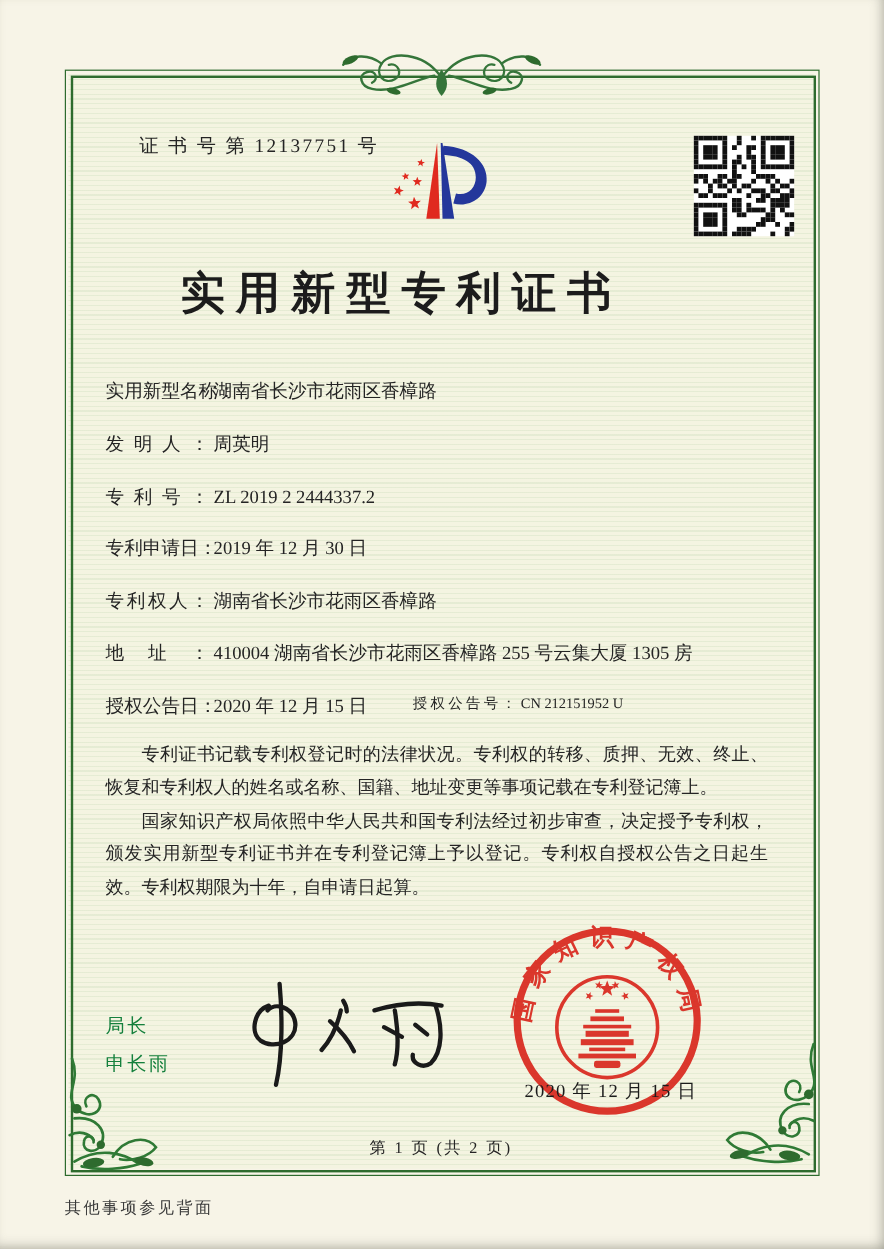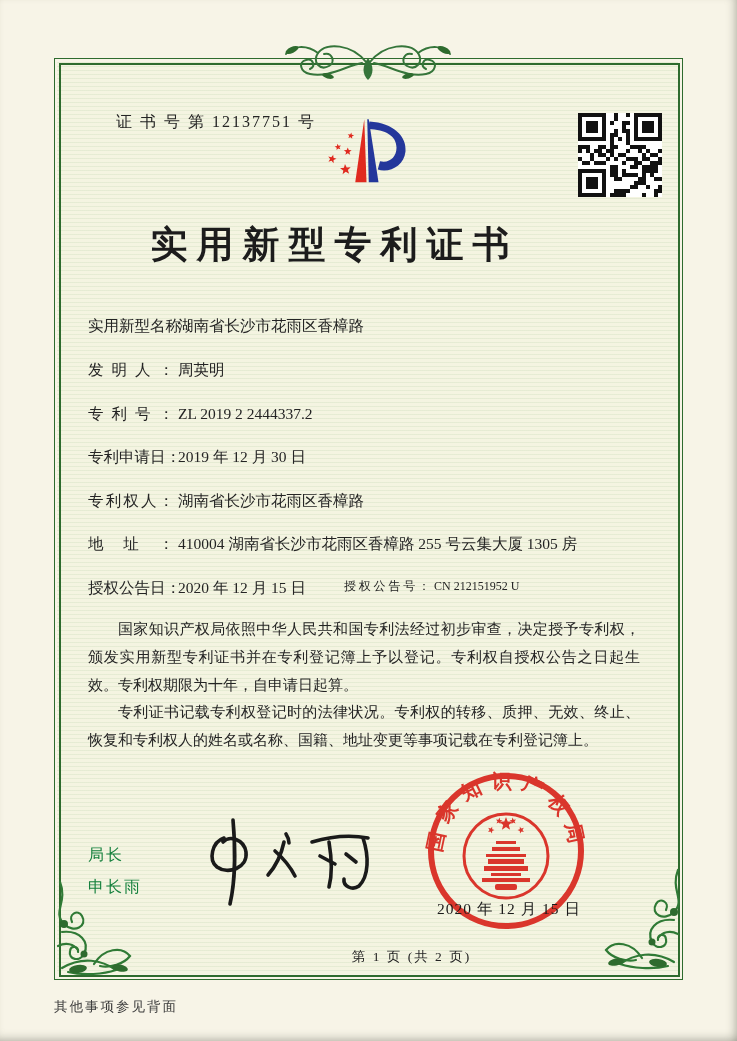--- a/index.html
+++ b/index.html
@@ -19,21 +19,21 @@
   .title{left:54px;top:220px;width:561px;text-align:center;font-size:37px;font-weight:bold;
          letter-spacing:9px;color:#1c1c1c;white-space:nowrap;}
   .row{position:absolute;left:88px;white-space:nowrap;font-size:15.5px;color:var(--ink);}
   .lbl{display:inline-block;width:86px;text-align:justify;text-align-last:justify;}
   .val{margin-left:4px;}
   .row2{position:absolute;left:344px;white-space:nowrap;font-size:12px;color:var(--ink);}
   .paras{left:88px;top:616px;width:552px;font-size:15px;line-height:1.85;color:var(--ink);text-align:justify;}
   .paras p{margin:0;text-indent:2em;}
   .signer{left:88px;font-size:16px;color:#15803d;letter-spacing:2px;}
   .seal-date{left:437px;top:899px;font-size:15.5px;color:#1b1b1b;z-index:5;letter-spacing:1px;}
-  .footer{left:54px;top:948px;width:627px;text-align:center;font-size:13.5px;color:var(--ink);letter-spacing:2px;padding-left:44px;}
+  .footer{left:54px;top:948px;width:627px;text-align:center;font-size:13.5px;color:var(--ink);letter-spacing:2px;}
   .backnote{left:54px;top:998px;width:627px;text-align:left;font-size:13.5px;color:#3a3a3a;letter-spacing:2px;}
   svg{display:block;}
 </style>
 </head>
 <body>
 
 <div class="page">
 
   <div class="inner-bg"></div>
   <div class="frame-outer"></div>
@@ -345,22 +345,22 @@
     <span class="lbl">地址：</span><span class="val">410004 湖南省长沙市花雨区香樟路 255 号云集大厦 1305 房</span>
   </div>
   <div class="row" style="top:578px">
     <span class="lbl">授权公告日：</span><span class="val">2020 年 12 月 15 日</span>
   </div>
   <div class="row2" style="top:578px">
     <span class="lbl">授权公告号：</span><span class="val">CN 212151952 U</span>
   </div>
 
   <div class="abs paras">
+    <p>专利证书记载专利权登记时的法律状况。专利权的转移、质押、无效、终止、恢复和专利权人的姓名或名称、国籍、地址变更等事项记载在专利登记簿上。</p>
     <p>国家知识产权局依照中华人民共和国专利法经过初步审查，决定授予专利权，颁发实用新型专利证书并在专利登记簿上予以登记。专利权自授权公告之日起生效。专利权期限为十年，自申请日起算。</p>
-    <p>专利证书记载专利权登记时的法律状况。专利权的转移、质押、无效、终止、恢复和专利权人的姓名或名称、国籍、地址变更等事项记载在专利登记簿上。</p>
   </div>
 
   <div class="abs signer" style="top:845px">局长</div>
   <div class="abs signer" style="top:877px">申长雨</div>
 
   <svg class="abs" style="left:196px;top:812px;" width="188" height="98" viewBox="0 0 188 98">
     <g stroke="#1a1a1a" fill="none" stroke-width="3.6" stroke-linecap="round" stroke-linejoin="round">
       <path d="M28,26 C16,30 12,48 21,55 C32,63 52,56 50,40 C48,27 33,23 27,30"></path>
       <path d="M37,8 C39,30 40,66 34,92"></path>
       <path d="M88,30 C85,44 80,54 72,63"></path>

